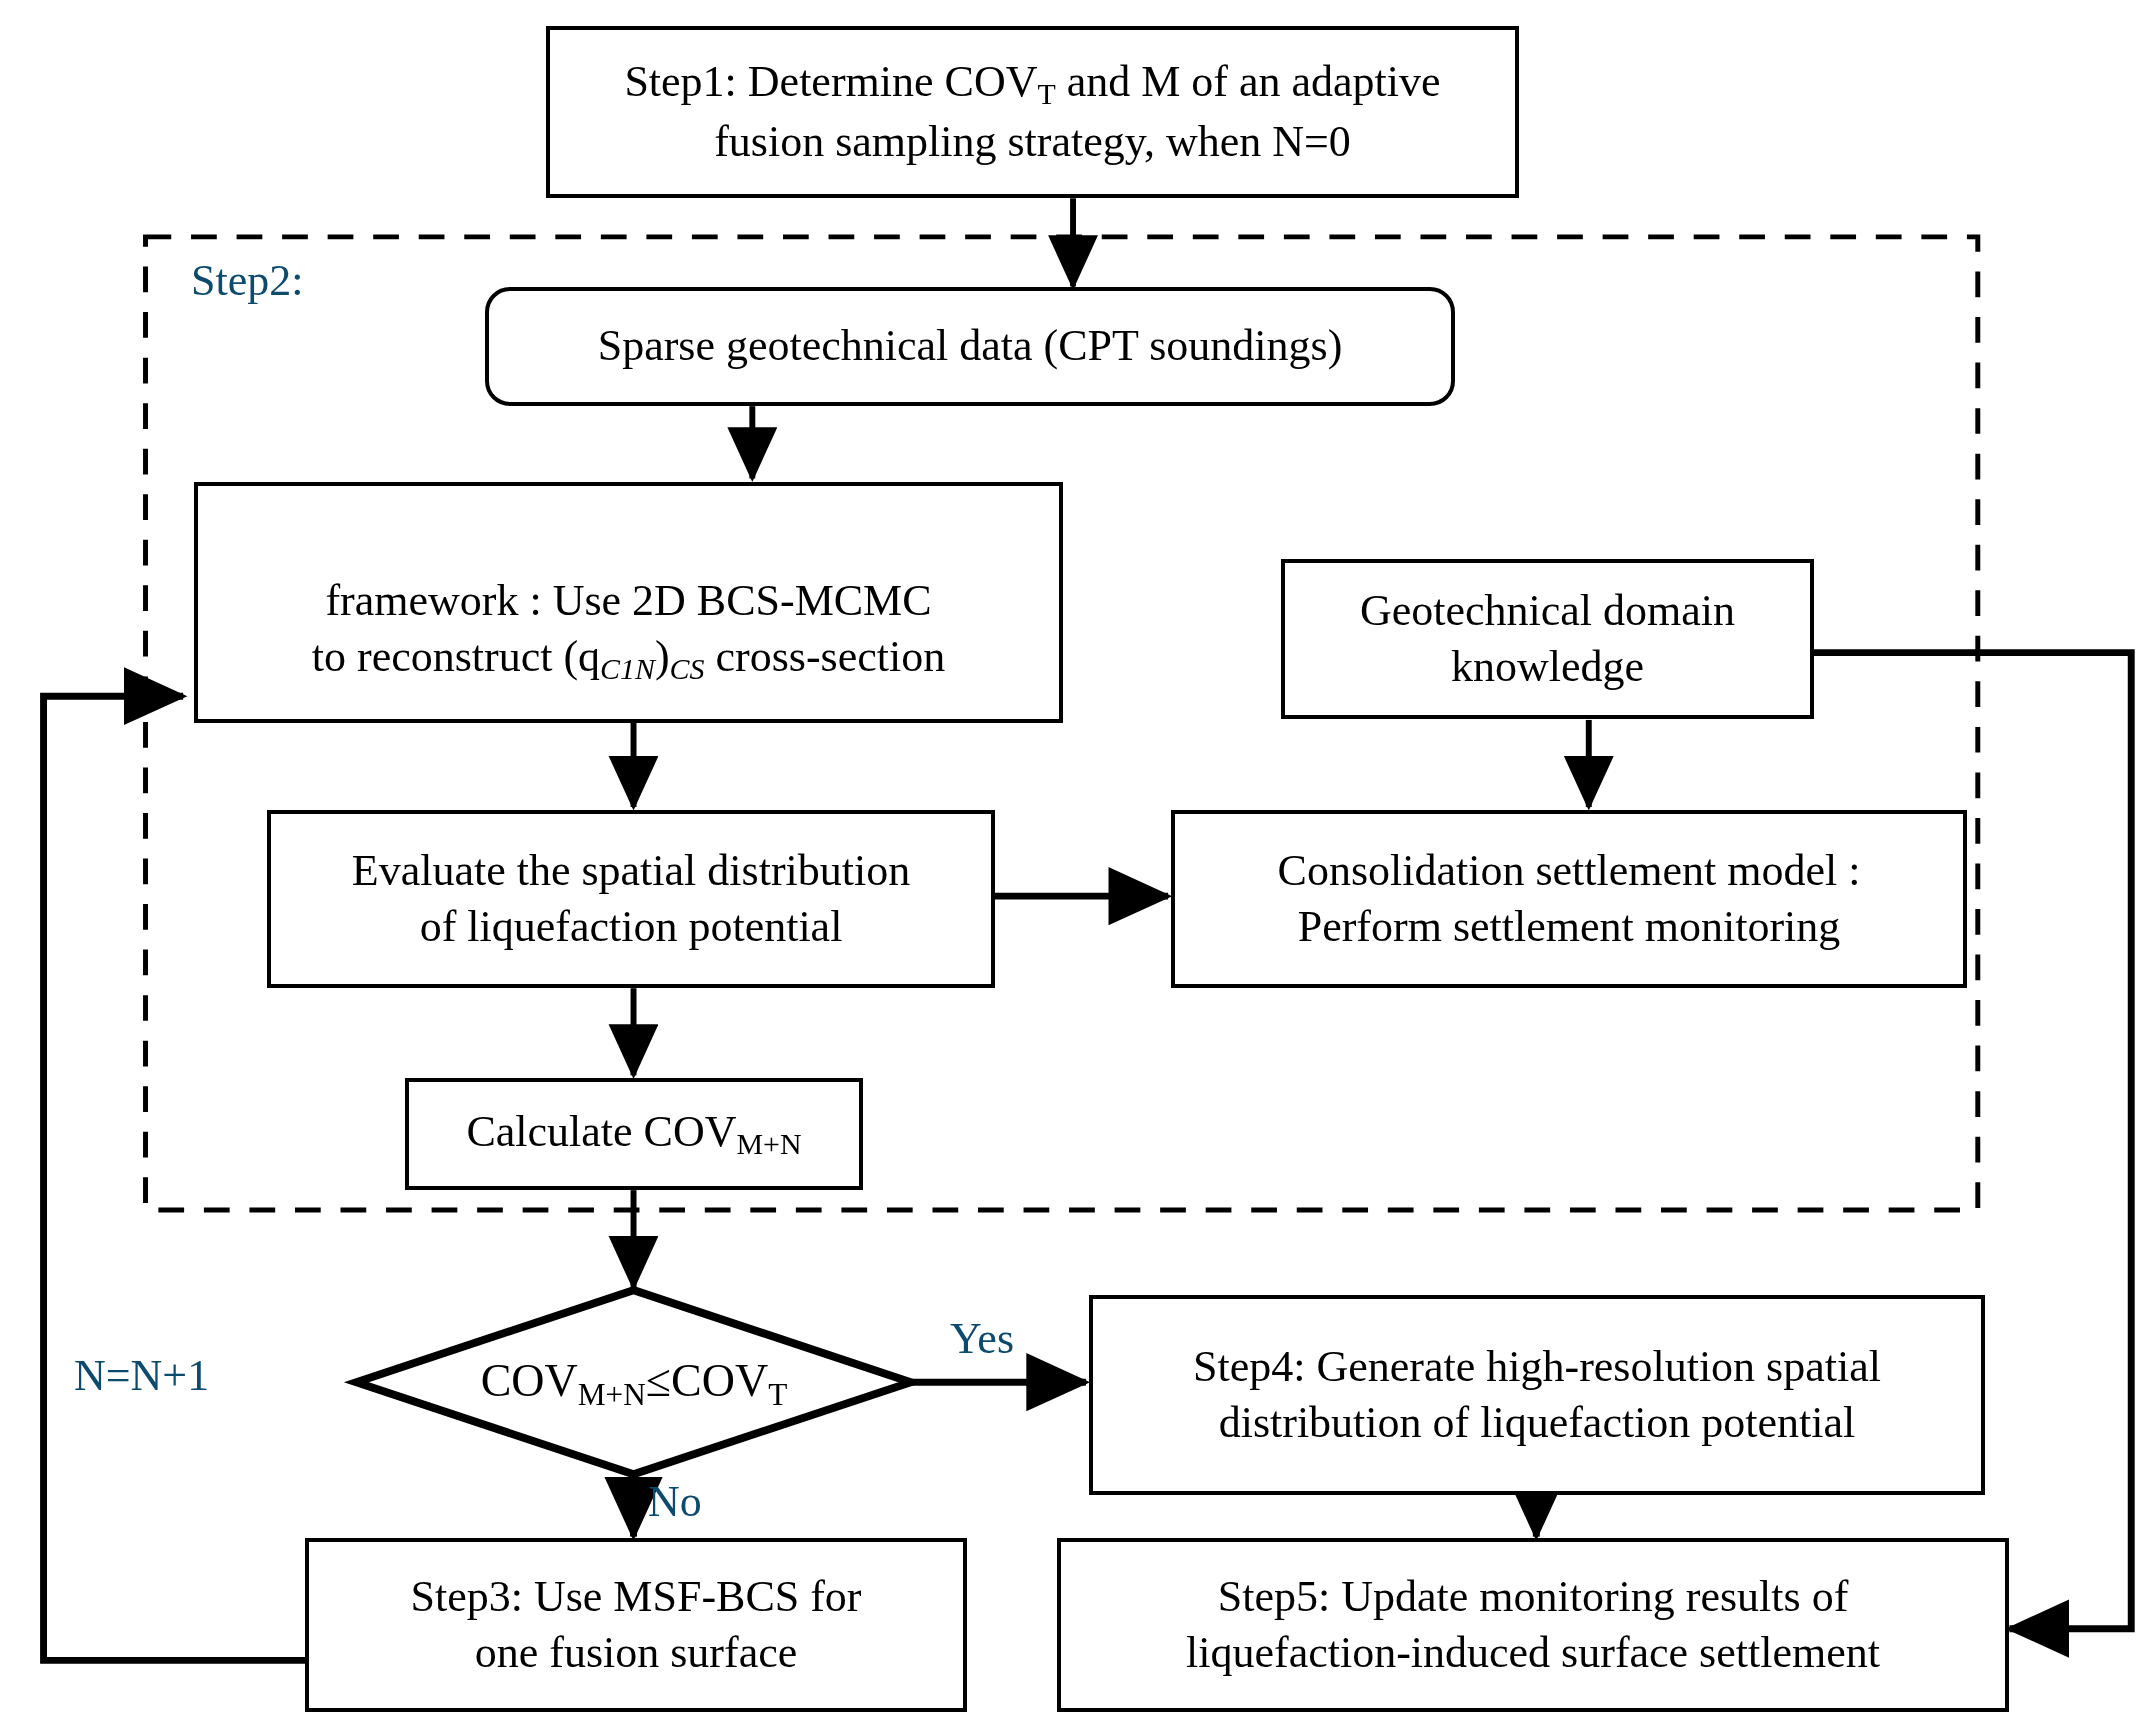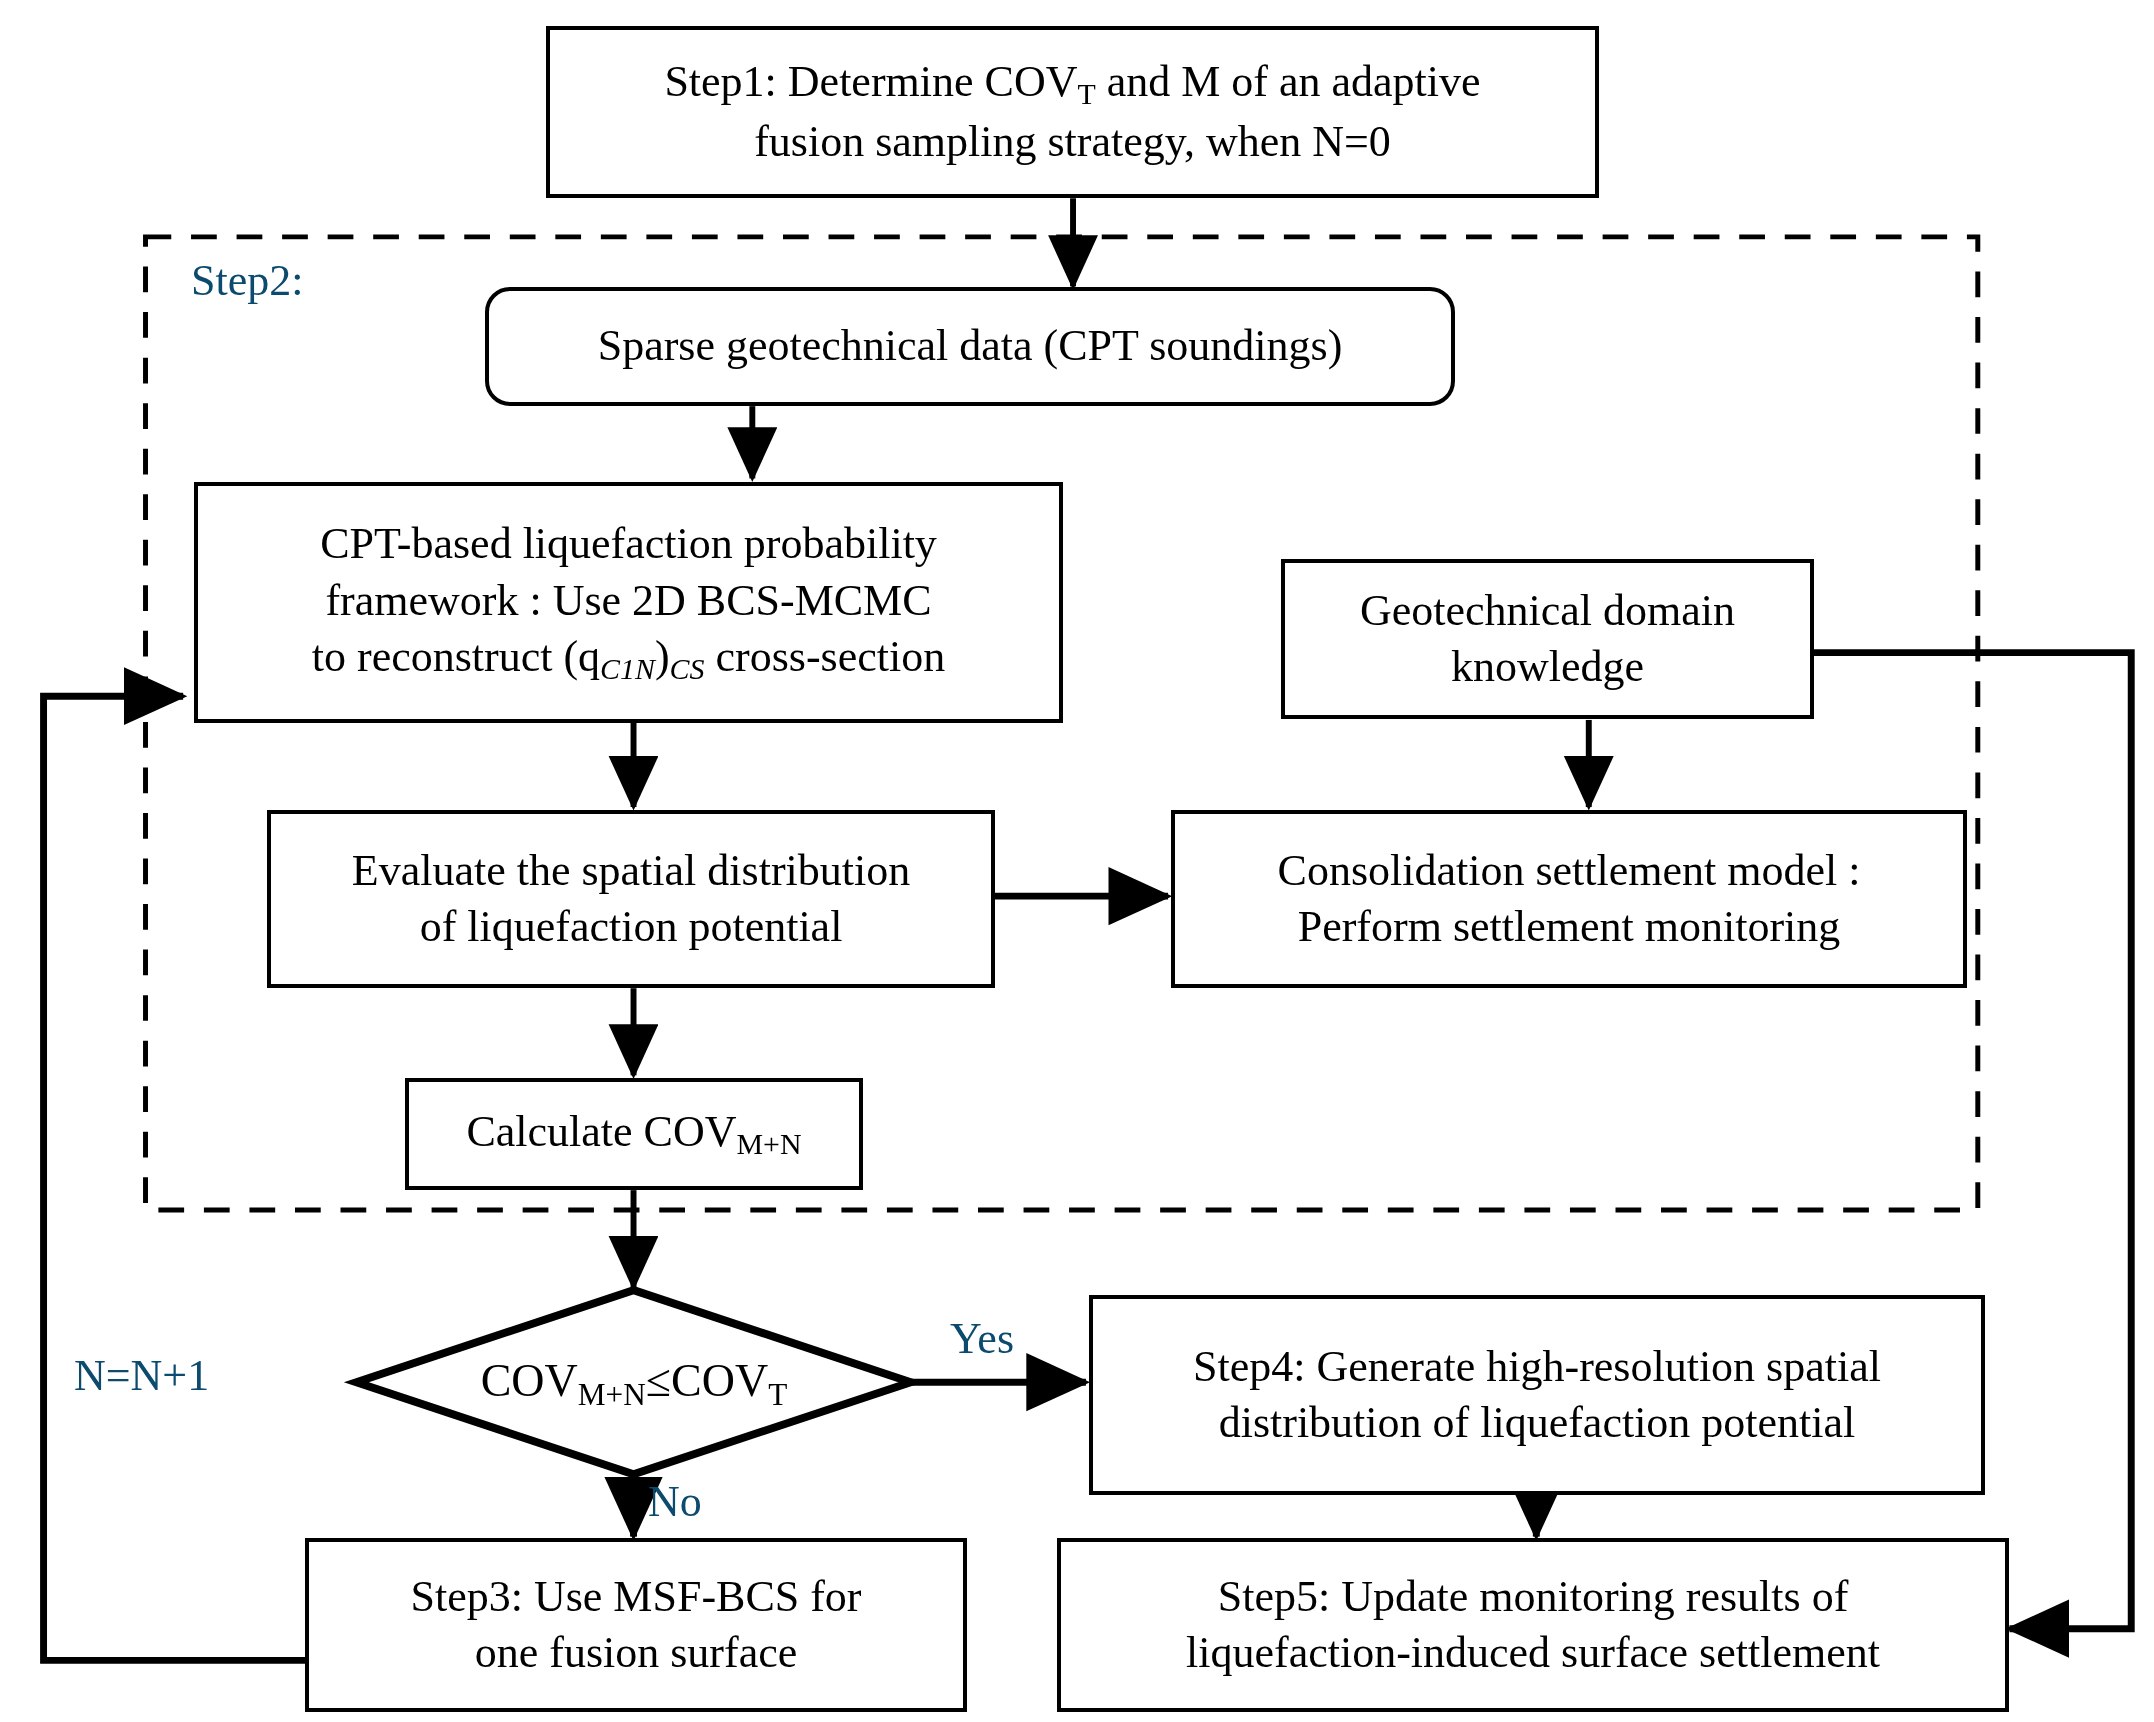--- a/index.html
+++ b/index.html
@@ -63,36 +63,36 @@
 
     <line x1="640" y1="1489" x2="640" y2="1552" stroke="#000" stroke-width="7" marker-end="url(#ah)"></line>
 
     <line x1="1552" y1="1469" x2="1552" y2="1552" stroke="#000" stroke-width="7" marker-end="url(#ah)"></line>
 
     <path d="M311,1677 L44,1677 L44,703 L185,703" fill="none" stroke="#000" stroke-width="7" marker-end="url(#ah)"></path>
 
     <path d="M1832,659 L2153,659 L2153,1645 L2030,1645" fill="none" stroke="#000" stroke-width="7" marker-end="url(#ah)"></path>
   </svg>
 
-  <div class="node-box" style="left:546px;top:26px;width:1053px;height:172px;font-family:Liberation Serif, serif;">
+  <div class="node-box" style="left:546px;top:26px;width:973px;height:172px;font-family:Liberation Serif, serif;">
     <span class="node-text">
       <span>Step1: Determine COV</span><sub>T</sub><span> and M of an adaptive</span><br>
       <span>fusion sampling strategy, when N=0</span>
     </span>
   </div>
 
   <div class="free-label" style="left:191px;top:259px;">Step2:</div>
 
   <div class="node-box" style="left:485px;top:287px;width:970px;height:119px;border-radius:25px;">
     <span class="node-text">Sparse geotechnical data (CPT soundings)</span>
   </div>
 
   <div class="node-box" style="left:194px;top:482px;width:869px;height:241px;">
     <span class="node-text">
-      <span>CPT-based liquefaction probability</span><br>
+      <br>
       <span>framework : Use 2D BCS-MCMC</span><br>
       <span>to reconstruct (q</span><sub class="it">C1N</sub><span>)</span><sub class="it">CS</sub><span> cross-section</span>
     </span>
   </div>
 
   <div class="node-box" style="left:1281px;top:559px;width:533px;height:160px;">
     <span class="node-text">
       <span>Geotechnical domain</span><br>
       <span>knowledge</span>
     </span>

